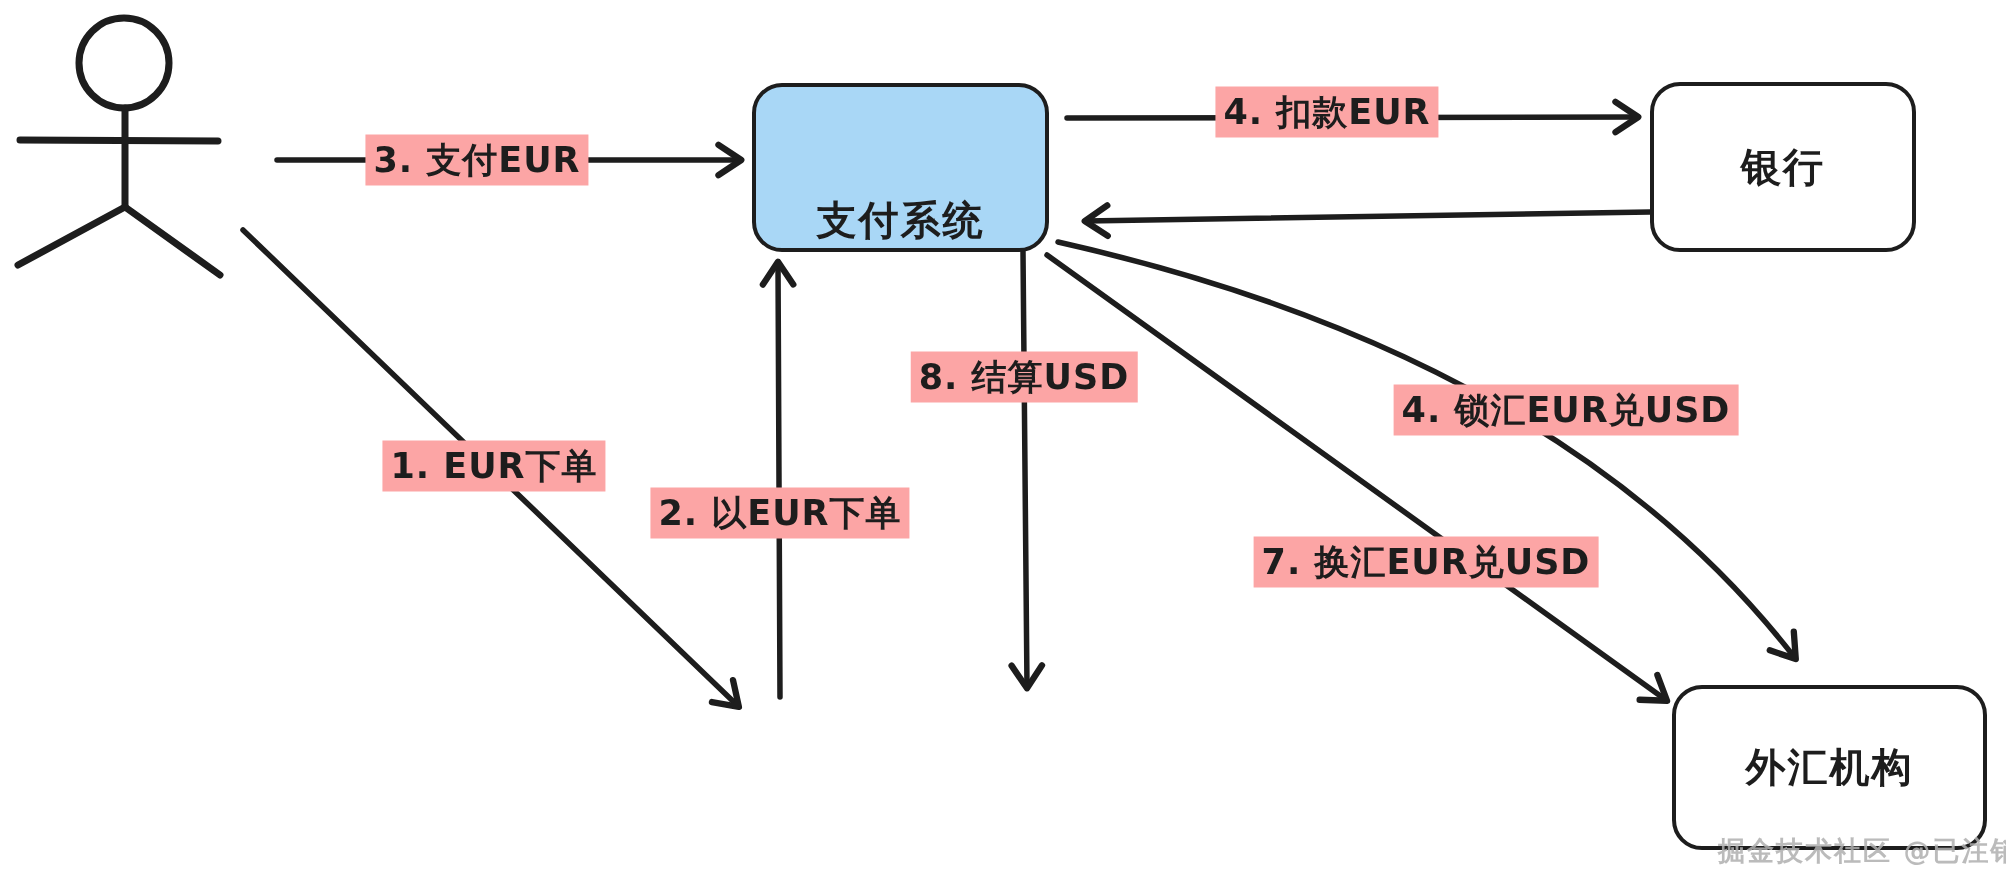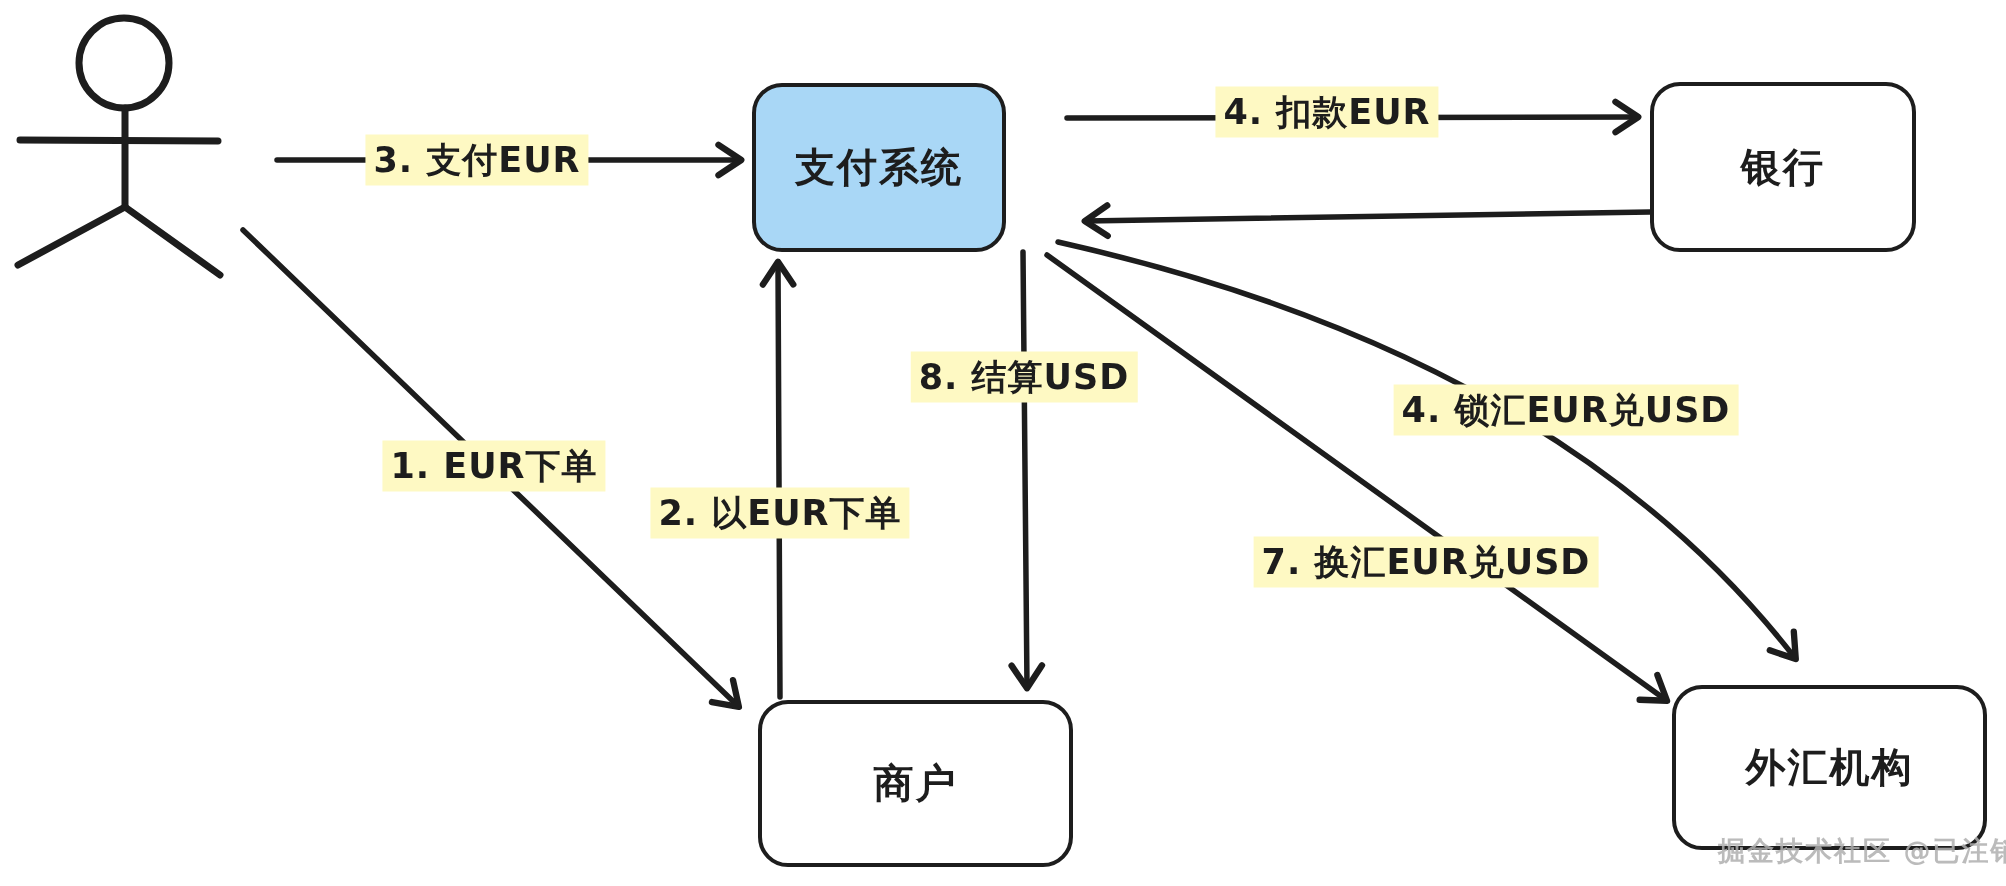--- a/index.html
+++ b/index.html
@@ -19,28 +19,28 @@
     display: flex;
     align-items: center;
     justify-content: center;
     font-size: 40px;
     font-weight: 600;
     color: #1d1d1d;
     letter-spacing: 2px;
     box-sizing: border-box;
     background: #ffffff;
   }
-  .node-payment  { left: 752px;  top: 83px;  width: 254px; height: 169px; background: #a9d7f6; }
+  .node-payment  { left: 752px;  top: 83px;  width: 297px; height: 169px; background: #a9d7f6; align-items: flex-end; }
   .node-bank     { left: 1650px; top: 82px;  width: 266px; height: 170px; }
   .node-merchant { left: 758px;  top: 700px; width: 315px; height: 167px; }
   .node-fx       { left: 1672px; top: 685px; width: 315px; height: 165px; }
   .edge-label {
     position: absolute;
     transform: translate(-50%, -50%);
-    background: #fef9c3;
+    background: #fca5a5;
     padding: 2px 8px;
     font-size: 35px;
     font-weight: 600;
     color: #1d1d1d;
     letter-spacing: 1px;
     white-space: nowrap;
   }
   .el-1 { left: 494px;  top: 466px; }
   .el-2 { left: 780px;  top: 513px; }
   .el-3 { left: 477px;  top: 160px; }
@@ -91,23 +91,20 @@
       <path d="M 1023 252 L 1027 687" marker-end="url(#arrowV)"></path>
     </g>
   </svg>
 
   <div class="node node-payment">
     <span>支付系统</span>
   </div>
   <div class="node node-bank">
     <span>银行</span>
   </div>
-  <div class="node node-merchant">
-    <span>商户</span>
-  </div>
   <div class="node node-fx">
     <span>外汇机构</span>
   </div>
 
   <div class="edge-label el-1">1. EUR下单</div>
   <div class="edge-label el-2">2. 以EUR下单</div>
   <div class="edge-label el-3">3. 支付EUR</div>
   <div class="edge-label el-4">4. 扣款EUR</div>
   <div class="edge-label el-5">4. 锁汇EUR兑USD</div>
   <div class="edge-label el-7">7. 换汇EUR兑USD</div>

